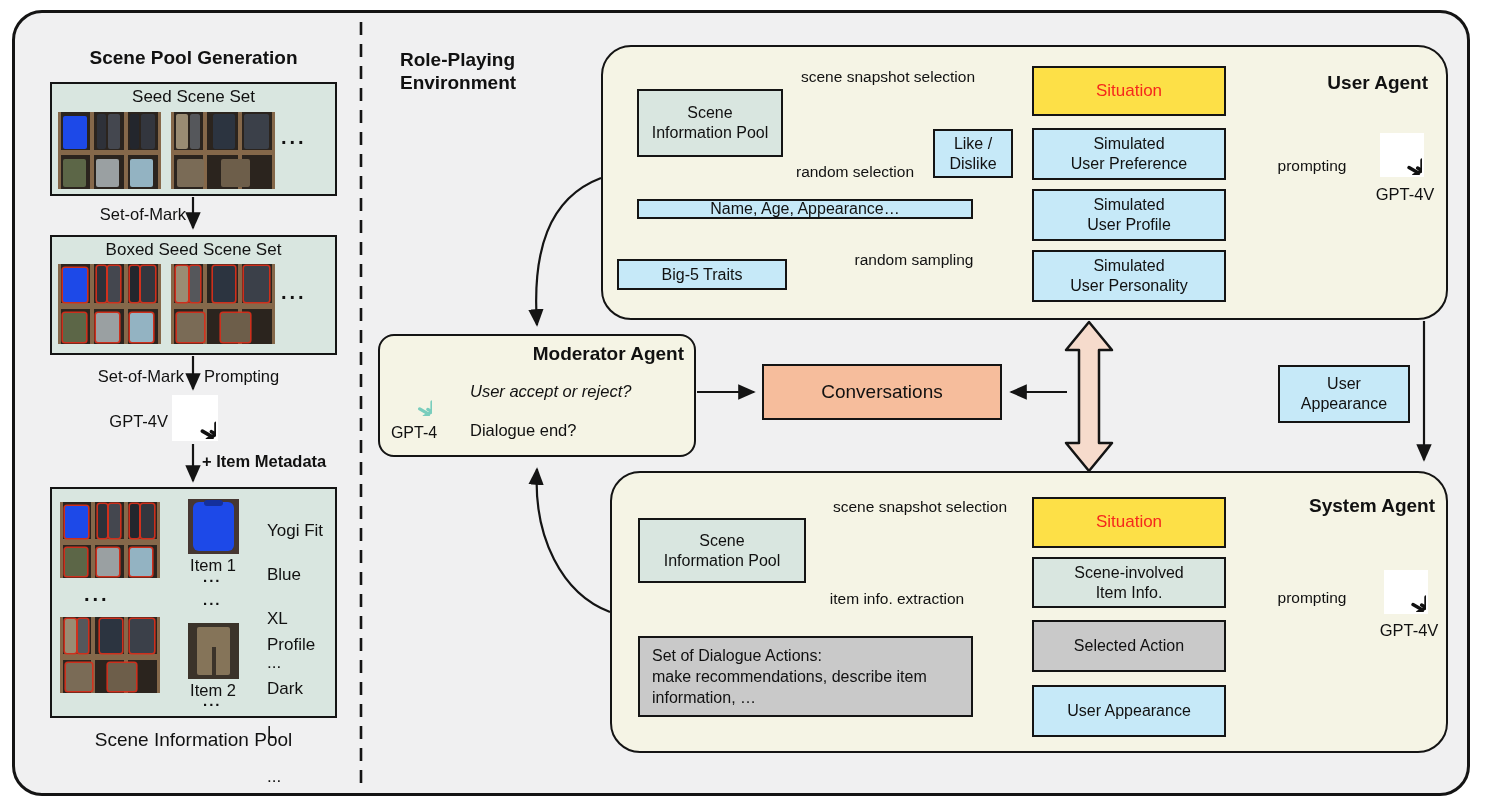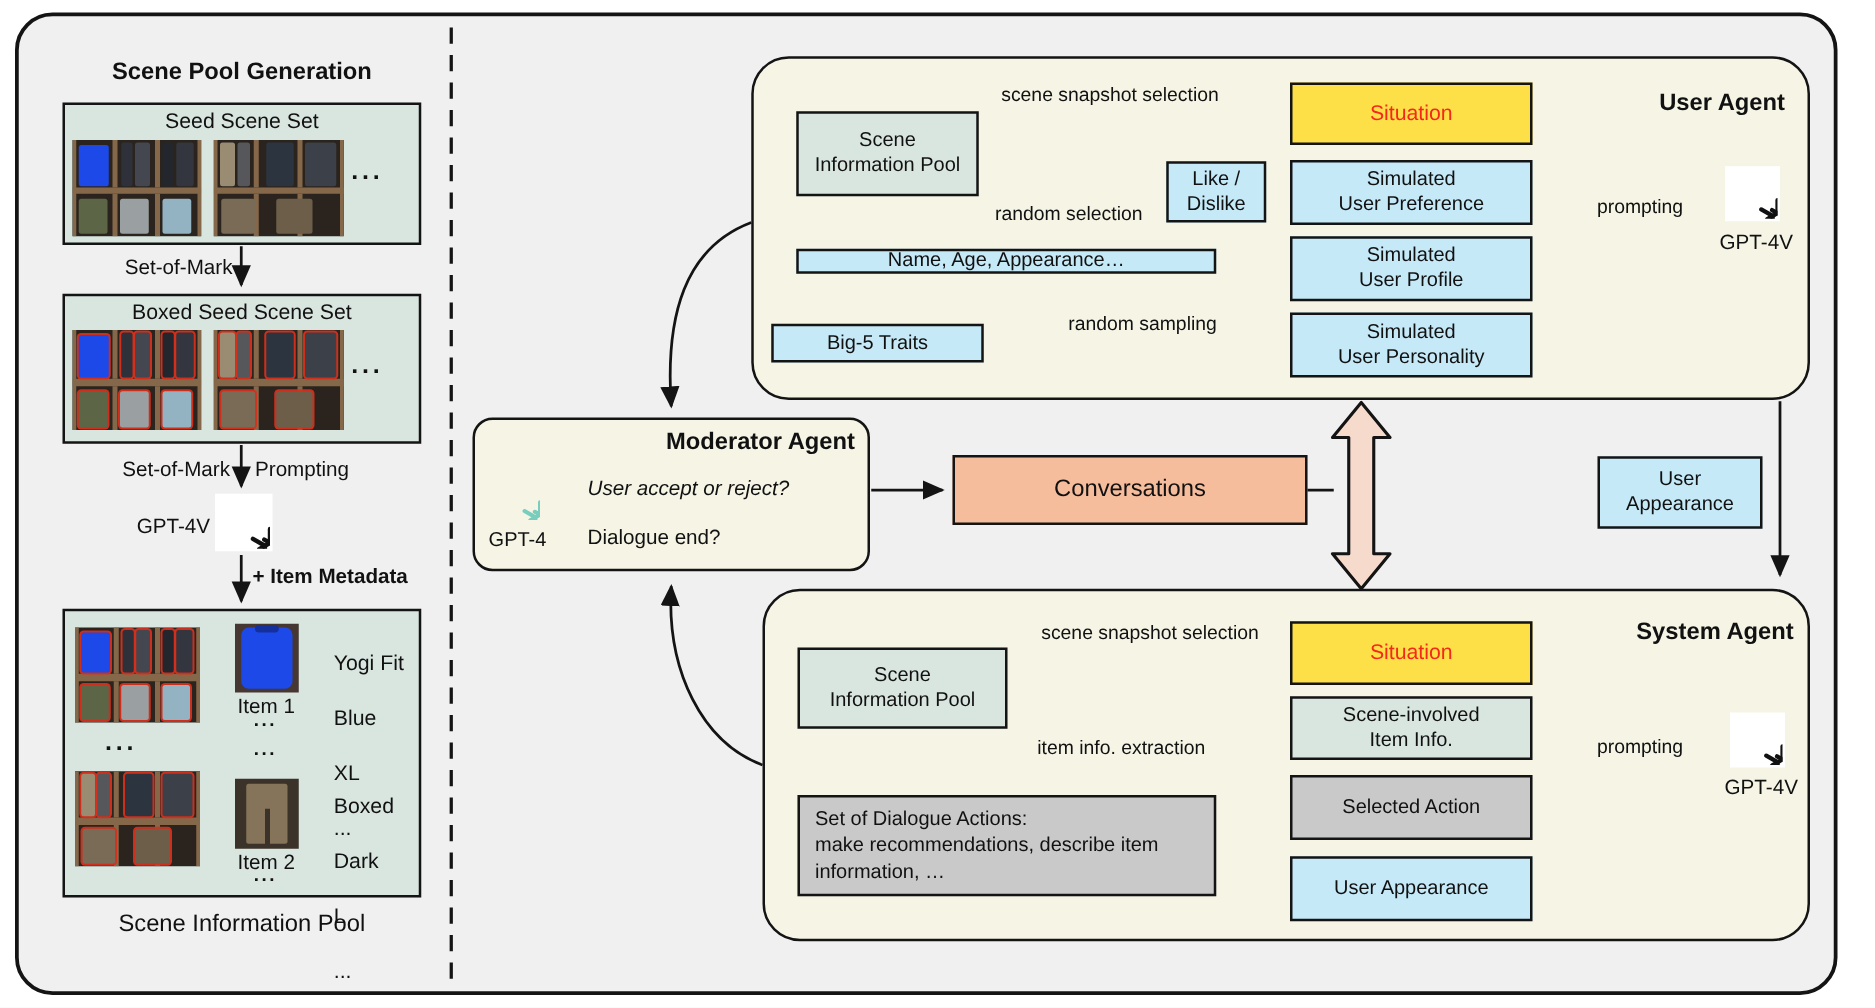--- a/index.html
+++ b/index.html
@@ -239,28 +239,30 @@
       <div class="cl" style="left: 6%; top: 61%; width: 26%; height: 36%; background: rgb(122, 107, 86);"></div>
       <div class="cl" style="left: 48%; top: 61%; width: 28%; height: 36%; background: rgb(109, 94, 74);"></div>
     </div>
   <div class="scn" id="item2" style="left:188px;top:623px;width:51px;height:56px;background:#3b332a;">
     <div class="cl" style="left:18%;top:8%;width:64%;height:84%;background:#857459;"></div>
     <div style="left:47%;top:42%;width:7%;height:52%;background:#3b332a;"></div>
   </div>
   <div class="lbl md" style="left:183px;top:680px;width:60px;">Item 2</div>
   <div class="dots sm" style="left:203px;top:692px;">...</div>
   <div class="meta" style="left:267px;top:612px;">
-    <div>Boxed</div>
+    <div>Profile</div>
     <div>Dark</div>
     <div>L</div>
     <div>...</div>
   </div>
 
   <div class="lbl" style="left:50px;top:728px;width:287px;font-size:19px;">Scene Information Pool</div>
 
+  <div class="ttl" style="left:400px;top:48px;width:170px;text-align:left;">Role-Playing
+Environment</div>
 
   <div class="panel" style="left:601px;top:45px;width:847px;height:275px;"></div>
   <div class="ttl" style="left:1280px;top:71px;width:148px;text-align:right;">User Agent</div>
 
   <div class="box sage" style="left:637px;top:89px;width:146px;height:68px;">Scene
 Information Pool</div>
   <div class="lbl" style="left:786px;top:67px;width:204px;">scene snapshot selection</div>
   <div class="box pinkbx red-text" style="left:1032px;top:66px;width:194px;height:50px;">Situation</div>
   <div class="lbl" style="left:786px;top:162px;width:138px;">random selection</div>
   <div class="box blue" style="left:933px;top:129px;width:80px;height:49px;">Like /
@@ -286,21 +288,21 @@
   <div class="ttl" style="left:434px;top:342px;width:250px;text-align:right;">Moderator Agent</div>
   <div class="logo teal" style="left:392px;top:376px;width:42px;height:42px;">
     <svg viewBox="-20 -20 40 40">
         <use href="#oai"></use>
       </svg>
   </div>
   <div class="lbl" style="left:386px;top:423px;width:56px;font-size:16px;">GPT-4</div>
   <div class="lbl md" style="left:470px;top:381px;text-align:left;font-style:italic;">User accept or reject?</div>
   <div class="lbl md" style="left:470px;top:420px;text-align:left;">Dialogue end?</div>
 
-  <div class="box salmon" style="left:762px;top:364px;width:284px;height:56px;font-size:19px;">Conversations</div>
+  <div class="box salmon" style="left:762px;top:364px;width:240px;height:56px;font-size:19px;">Conversations</div>
   <div class="box blue" style="left:1278px;top:365px;width:132px;height:58px;">User
 Appearance</div>
 
   <div class="panel" style="left:610px;top:471px;width:838px;height:282px;"></div>
   <div class="ttl" style="left:1285px;top:494px;width:150px;text-align:right;">System Agent</div>
 
   <div class="box sage" style="left:638px;top:518px;width:168px;height:65px;">Scene
 Information Pool</div>
   <div class="lbl" style="left:816px;top:497px;width:208px;">scene snapshot selection</div>
   <div class="box pinkbx red-text" style="left:1032px;top:497px;width:194px;height:51px;">Situation</div>

